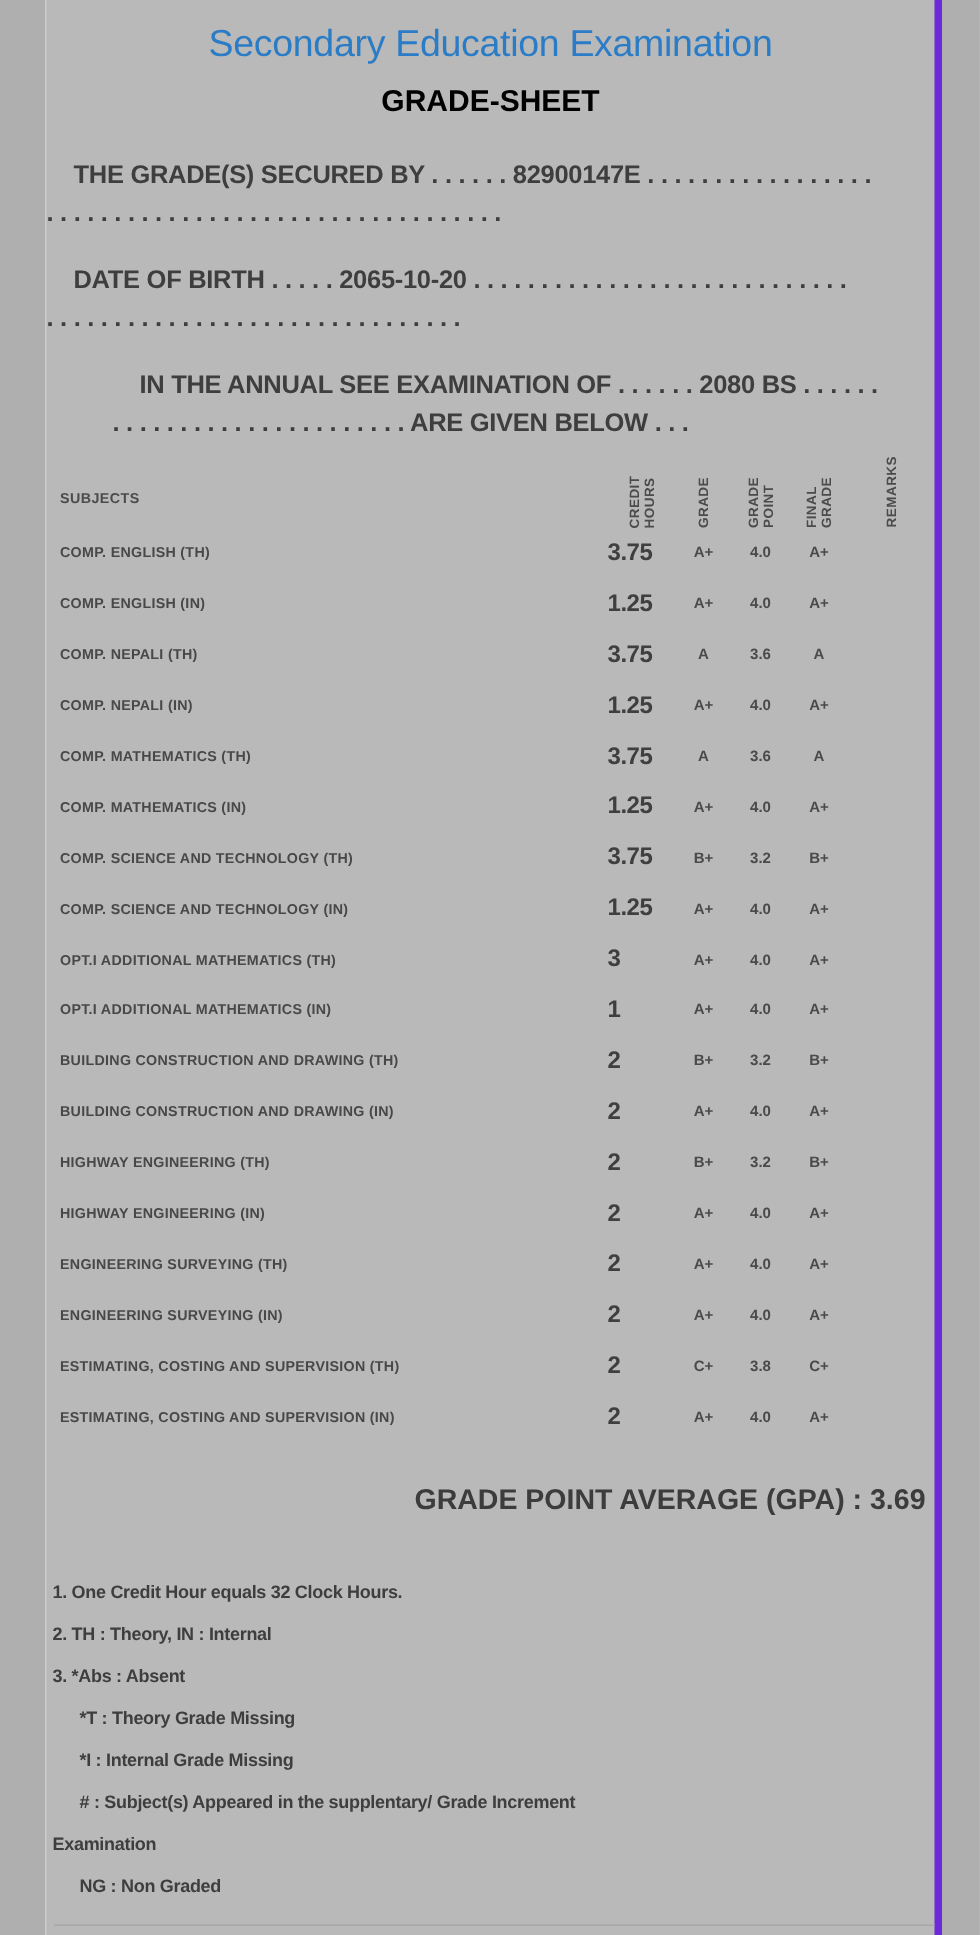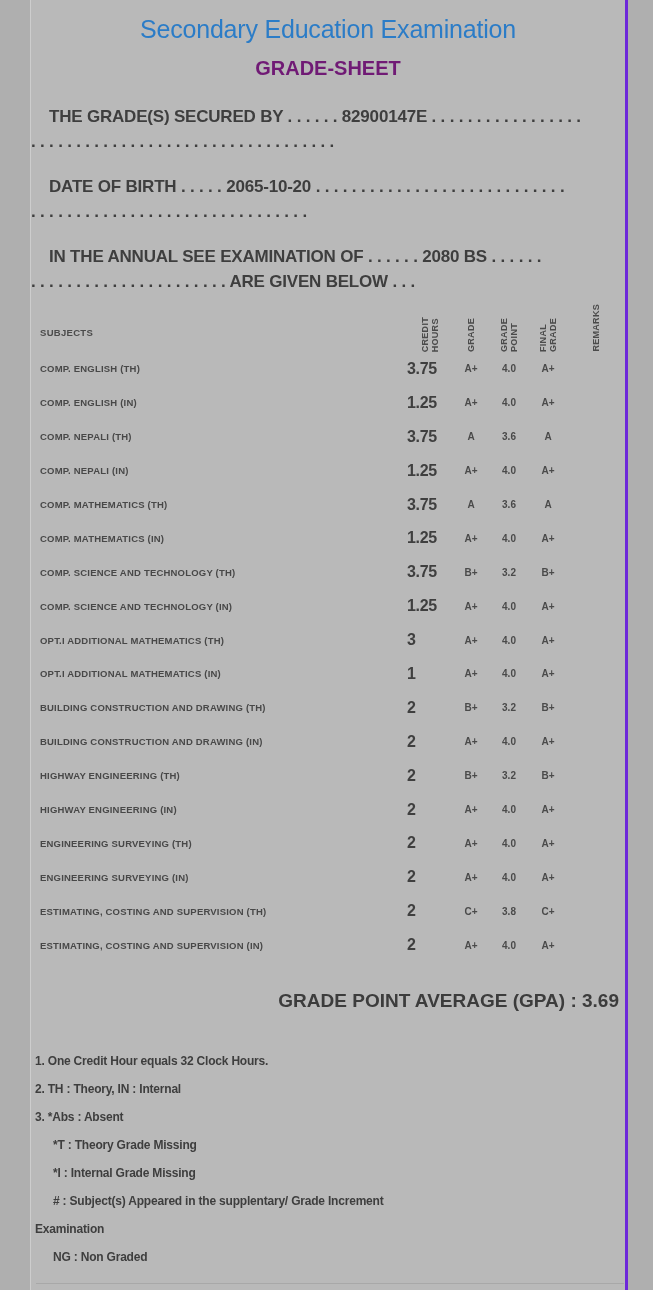--- a/index.html
+++ b/index.html
@@ -6,37 +6,37 @@
   html,body { width:653px; height:1290px; overflow:hidden; }
   body {
     background:#afafaf;
     font-family:"Liberation Sans", sans-serif;
     color:#3e3e3e;
     -webkit-font-smoothing:antialiased;
   }
   .card {
     position:absolute; left:30px; top:0; width:598px; height:1290px;
     background:#b9b9b9;
-    border-left:1px solid #cdcdcd; border-right:3px solid #6d28d9;
+    border-left:1px solid #cdcdcd; border-right:5px solid #6d28d9;
     overflow:hidden;
   }
   .title {
     margin-top:14px; text-align:center;
     font-size:25px; font-weight:400; line-height:30px;
     color:#2b7cc7; letter-spacing:-0.2px;
   }
   .subtitle {
     margin-top:12px; text-align:center;
-    font-size:20px; font-weight:700; line-height:25px; color:#701a75;
+    font-size:20px; font-weight:700; line-height:25px; color:#000000;
   }
   .stmt { font-size:17px; font-weight:700; line-height:25px; letter-spacing:-0.2px; white-space:nowrap; }
   .stmt .l1 { padding-left:18px; }
   .stmt-1 { margin-top:23px; }
   .stmt-2 { margin-top:20px; }
-  .stmt-3 { margin-top:20px; }
+  .stmt-3 { margin-top:20px;margin-left:44px; }
 
   .grades-table { margin-top:6px; padding-left:9px; }
   .trow {
     display:grid;
     grid-template-columns:1fr 46px 36px 40px 38px 58px;
     align-items:center;
   }
   .thead { height:52px; align-items:end; }
   .thead .subj-h {
     font-size:9.5px; font-weight:700; color:#4b4b4b;

